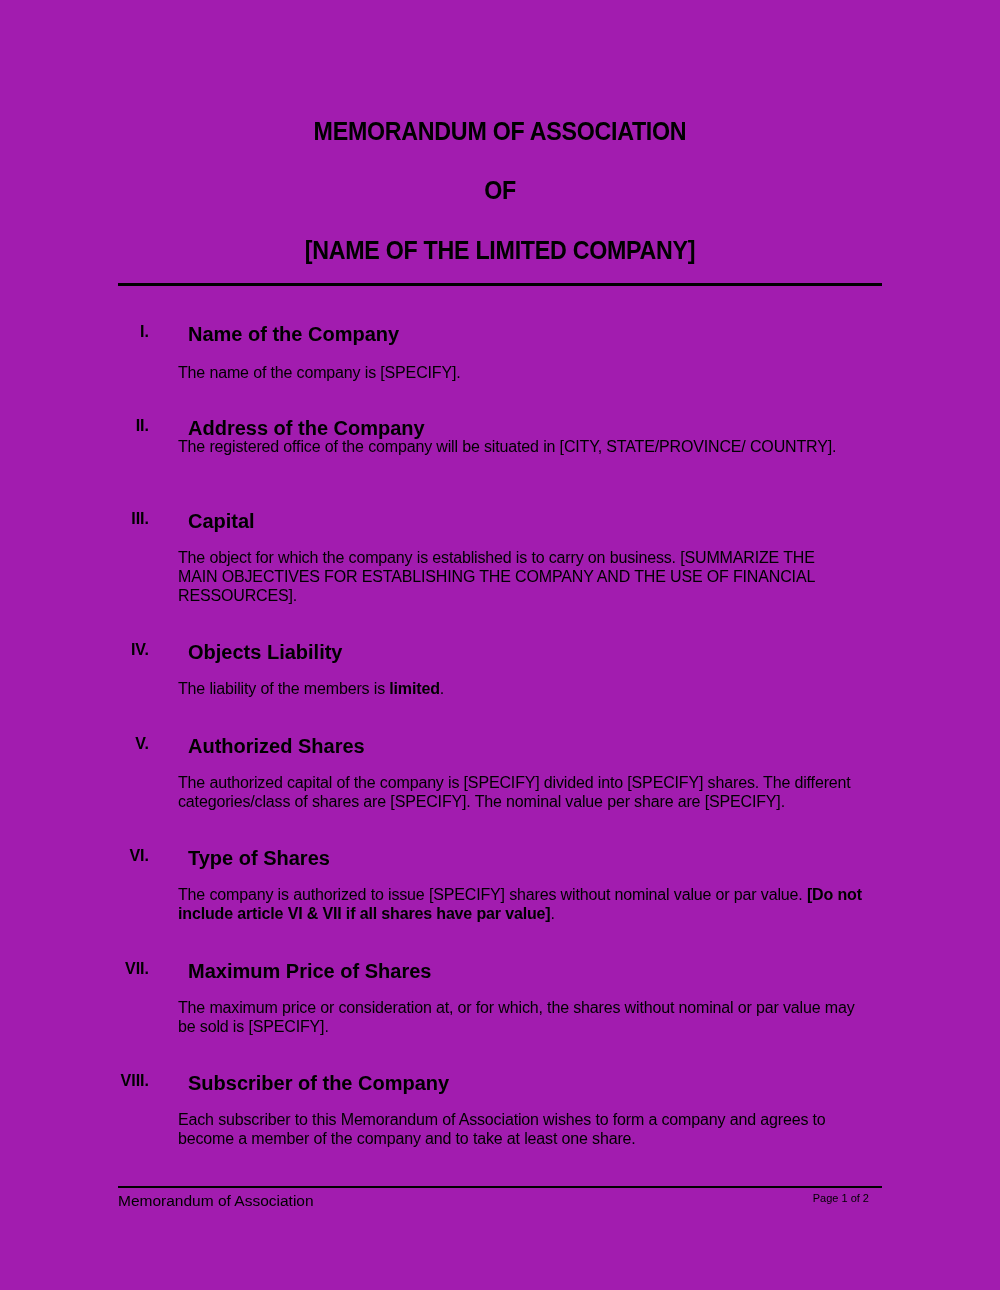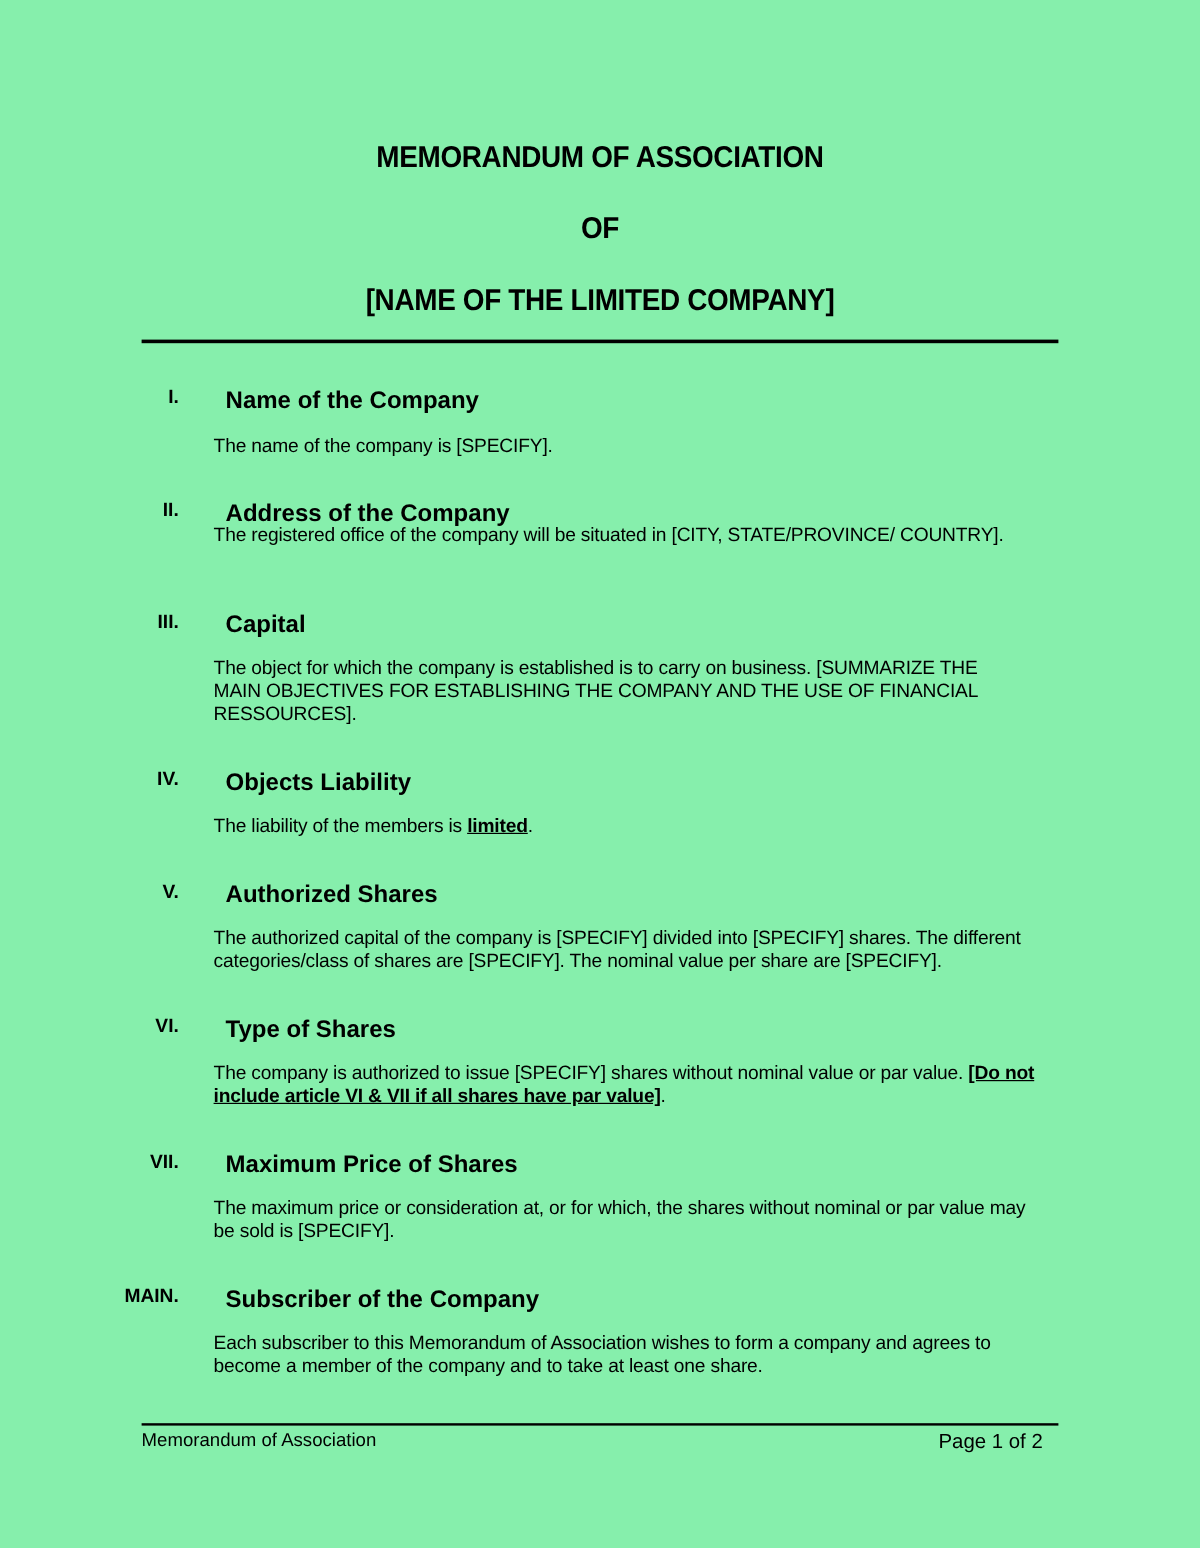--- a/index.html
+++ b/index.html
@@ -1,42 +1,42 @@
 <!DOCTYPE html>
 <html><head>
 <meta charset="utf-8">
 <style>
   html, body { margin: 0; padding: 0; background: #ffffff; }
   body {
     width: 1000px; height: 1290px; position: relative; overflow: hidden;
     font-family: "Liberation Sans", sans-serif; color: #000;
   }
-  .page { position: absolute; left: 0; top: 0; width: 1000px; height: 1290px; background: #86efac; }
+  .page { position: absolute; left: 0; top: 0; width: 1000px; height: 1290px; background: #a21caf; }
   .title-line {
     position: absolute; left: 0; width: 1000px; text-align: center;
     font-weight: bold; font-size: 25px; letter-spacing: -0.3px;
     transform: scaleX(0.93); transform-origin: 500px 50%;
   }
   .rule-top { position: absolute; left: 118px; top: 283px; width: 764px; height: 3px; background: #000; }
   .section { position: absolute; left: 0; width: 1000px; }
   .numeral {
     position: absolute; right: 851px; top: 0; font-weight: bold; font-size: 16px;
     text-align: right; white-space: nowrap;
   }
   .heading {
     position: absolute; left: 188px; top: 0; font-weight: bold; font-size: 20px; white-space: nowrap;
   }
   .body-text {
     position: absolute; left: 178px; width: 700px; font-size: 16px; line-height: 19px;
     letter-spacing: -0.15px;
   }
-  .body-text b { font-weight: bold; text-decoration: underline; }
+  .body-text b { font-weight: bold; }
   .rule-foot { position: absolute; left: 118px; top: 1186px; width: 764px; height: 2px; background: #000; }
   .footer-left { position: absolute; left: 118px; top: 1192px; font-size: 15.5px; }
-  .footer-right { position: absolute; right: 131px; top: 1192px; font-size: 17px; }
+  .footer-right { position: absolute; right: 131px; top: 1192px; font-size: 11px; }
 </style>
 </head>
 <body>
 
 <div class="page">
   <div class="title-line" style="top:117px">MEMORANDUM OF ASSOCIATION</div>
   <div class="title-line" style="top:176px">OF</div>
   <div class="title-line" style="top:236px">[NAME OF THE LIMITED COMPANY]</div>
 
   <div class="rule-top"></div>
@@ -77,21 +77,21 @@
     <div class="body-text" style="top:38px;width:700px"><span>The company is authorized to issue [SPECIFY] shares without nominal value or par value. </span><b>[Do not include article VI &amp; VII if all shares have par value]</b><span>.</span></div>
   </div>
 
   <div class="section" style="top:960px">
     <span class="numeral">VII.</span>
     <span class="heading">Maximum Price of Shares</span>
     <div class="body-text" style="top:38px;width:690px">The maximum price or consideration at, or for which, the shares without nominal or par value may be sold is [SPECIFY].</div>
   </div>
 
   <div class="section" style="top:1072px">
-    <span class="numeral">MAIN.</span>
+    <span class="numeral">VIII.</span>
     <span class="heading">Subscriber of the Company</span>
     <div class="body-text" style="top:38px;width:700px">Each subscriber to this Memorandum of Association wishes to form a company and agrees to become a member of the company and to take at least one share.</div>
   </div>
 
   <div class="rule-foot"></div>
   <div class="footer-left">Memorandum of Association</div>
   <div class="footer-right">Page 1 of 2</div>
 </div>
 
 </body></html>

